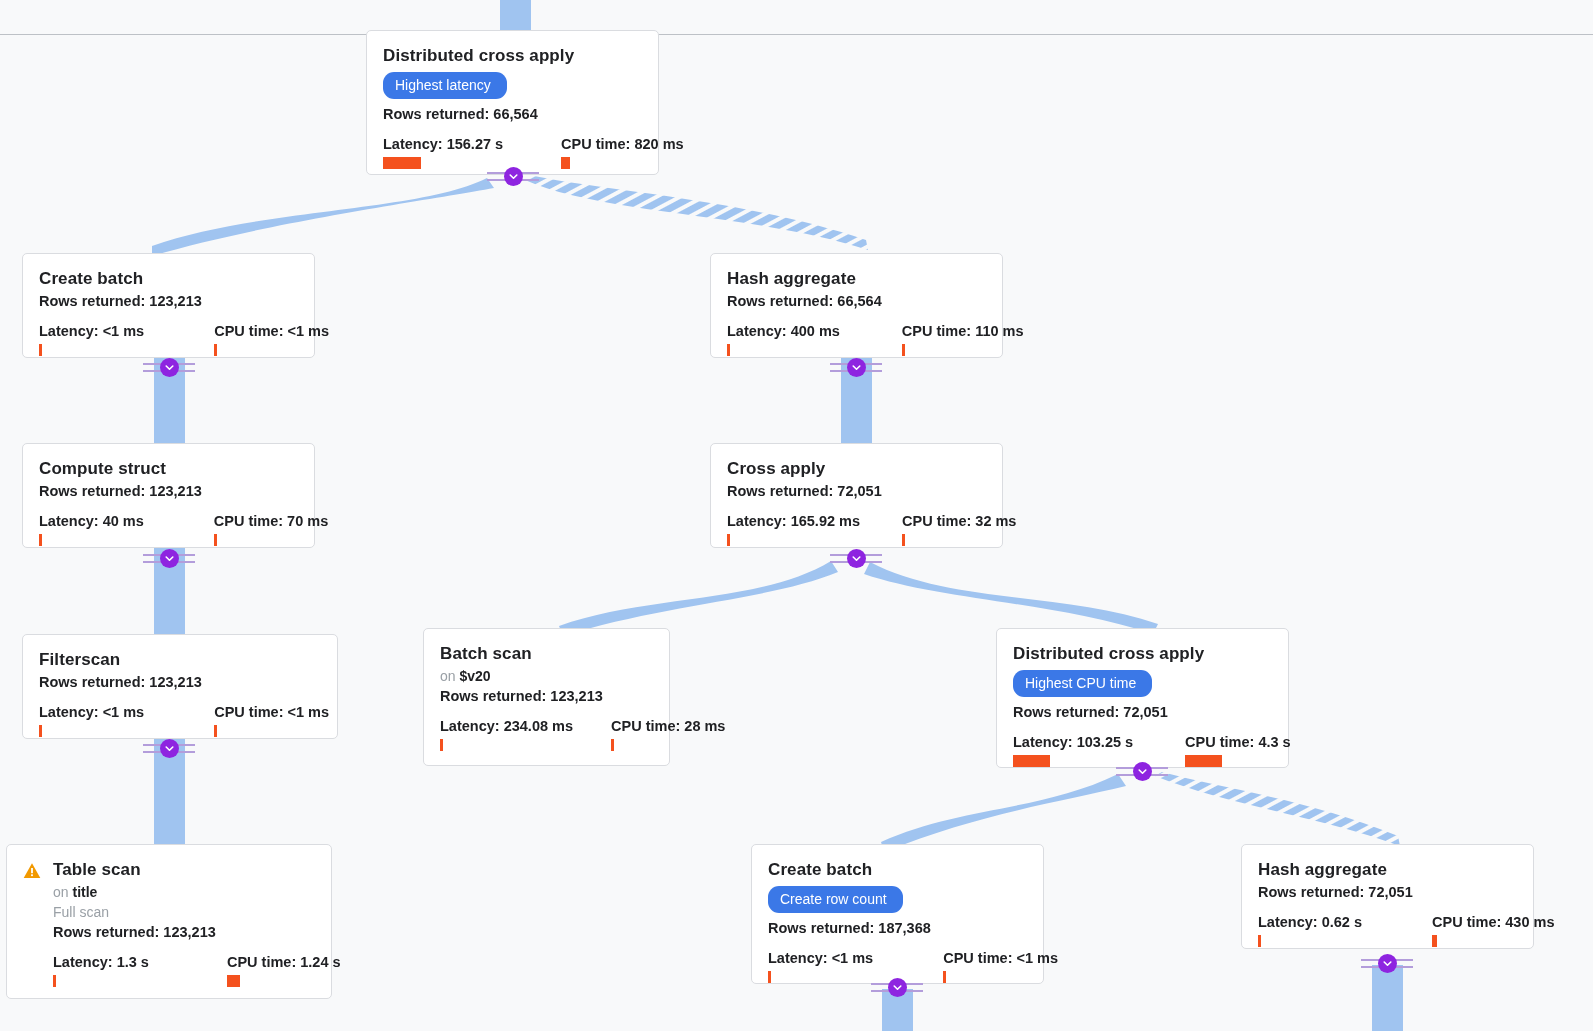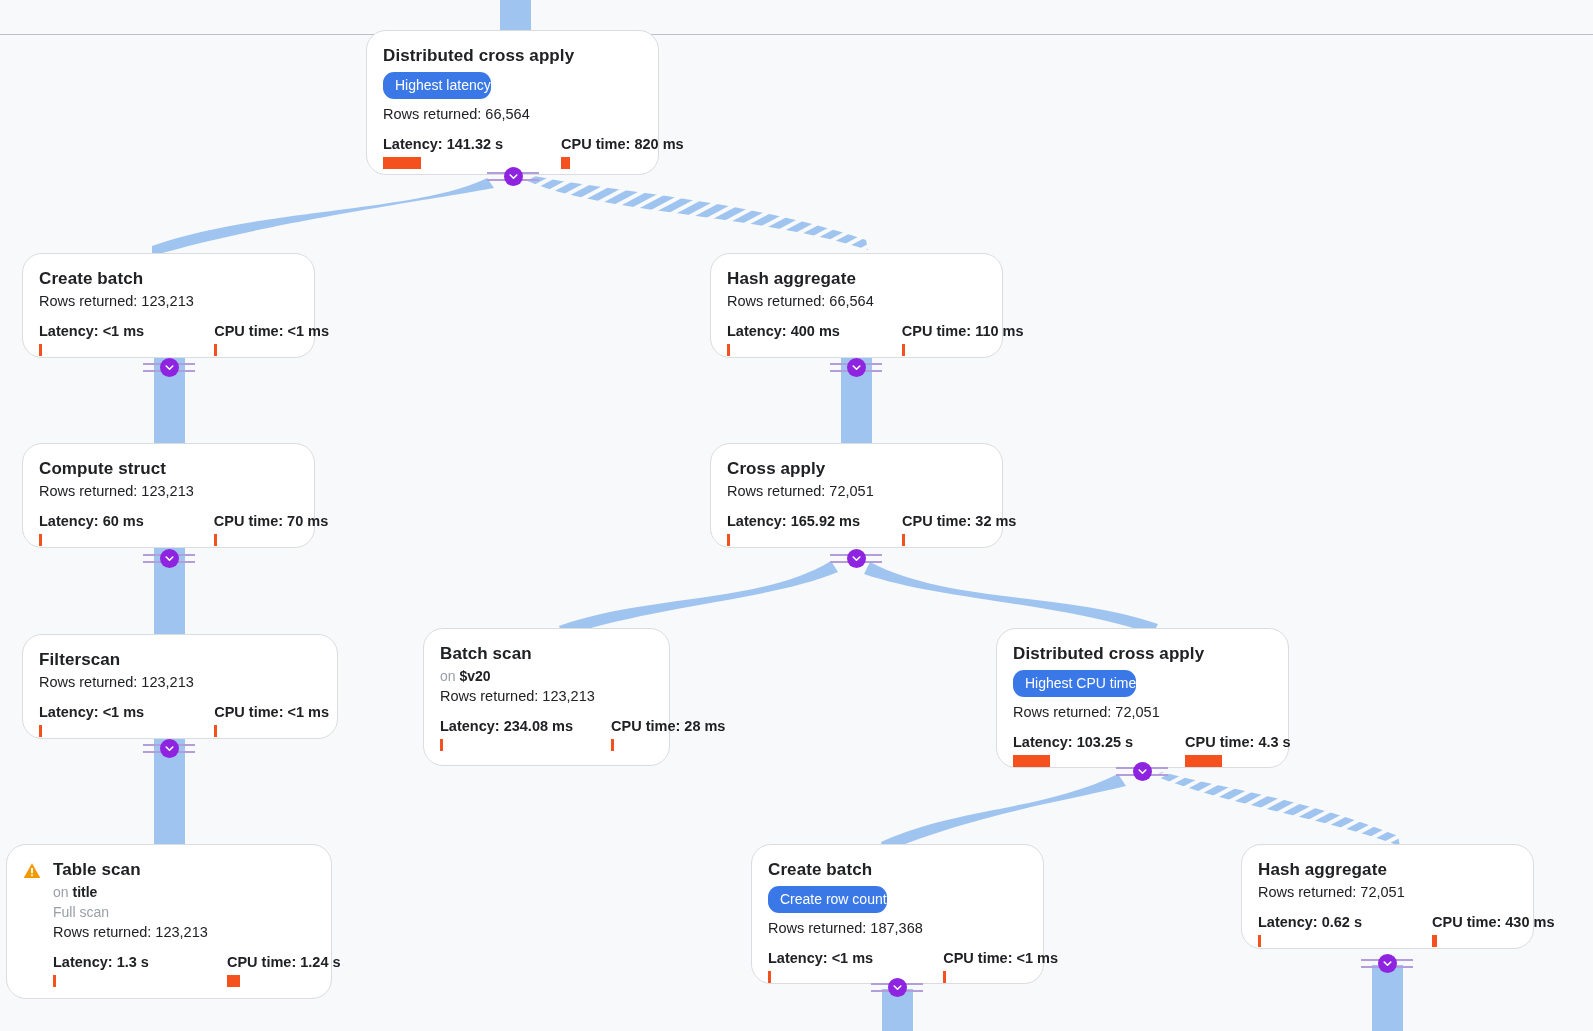--- a/index.html
+++ b/index.html
@@ -36,21 +36,21 @@
     height: 1px;
     background: #bdc1c6;
   }
 
   
   .node {
     position: absolute;
     box-sizing: border-box;
     background: #ffffff;
     border: 1px solid #dadce0;
-    border-radius: 20px;
+    border-radius: 5px;
     padding: 14px 16px 16px 16px;
     box-shadow: 0 0 0 rgba(0,0,0,0);
     z-index: 5;
   }
   .node-inner {
     display: flex;
     flex-direction: row;
     align-items: flex-start;
   }
   .warn-icon {
@@ -87,28 +87,28 @@
   .node-subline.plain {
     color: #9aa0a6;
     font-weight: normal;
   }
   .badge {
     display: inline-block;
     background: #3b78e7;
     color: #ffffff;
     font-size: 14px;
     line-height: 14px;
-    padding: 6px 0 7px 12px;
+    padding: 6px 16px 7px 12px;
     border-radius: 11px;
     margin: 3px 0 5px 0;
     white-space: nowrap;
   }
   .rows-line {
     font-size: 14.5px;
-    font-weight: normal;
+    font-weight: bold;
     color: #202124;
     line-height: 19px;
     margin: 1px 0 0 0;
     white-space: nowrap;
   }
   .metrics {
     display: flex;
     flex-direction: row;
     margin-top: 12px;
   }
@@ -202,21 +202,21 @@
     <rect x="1372" y="965" width="31" height="66" fill="#a0c4f0"></rect>
   </svg>
 
   <div class="top-divider"></div>
 
   <div id="nodes">
       <div class="node" style="left: 366px; top: 30px; width: 293px; height: 145px;">
         <div class="node-inner">
           <div class="node-body"><div class="node-title">Distributed cross apply</div><div class="badge">Highest latency</div><div class="rows-line">Rows returned: 66,564</div><div class="metrics">
               <div class="metric" style="margin-right: 58px;">
-                <div class="metric-label">Latency: 141.32 s</div>
+                <div class="metric-label">Latency: 156.27 s</div>
                 <div class="metric-bar" style="width: 38px;"></div>
               </div>
               <div class="metric">
                 <div class="metric-label">CPU time: 820 ms</div>
                 <div class="metric-bar" style="width: 9px;"></div>
               </div>
             </div></div>
         </div>
       </div>
       <div class="node" style="left: 22px; top: 253px; width: 293px; height: 105px;">
@@ -255,21 +255,21 @@
           </div>
         </div>
       </div>
       <div class="node" style="left: 22px; top: 443px; width: 293px; height: 105px;">
         <div class="node-inner">
           <div class="node-body">
             <div class="node-title">Compute struct</div>
             <div class="rows-line">Rows returned: 123,213</div>
             <div class="metrics">
               <div class="metric" style="margin-right: 70px;">
-                <div class="metric-label">Latency: 60 ms</div>
+                <div class="metric-label">Latency: 40 ms</div>
                 <div class="metric-bar" style="width: 3px;"></div>
               </div>
               <div class="metric">
                 <div class="metric-label">CPU time: 70 ms</div>
                 <div class="metric-bar" style="width: 3px;"></div>
               </div>
             </div>
           </div>
         </div>
       </div>

